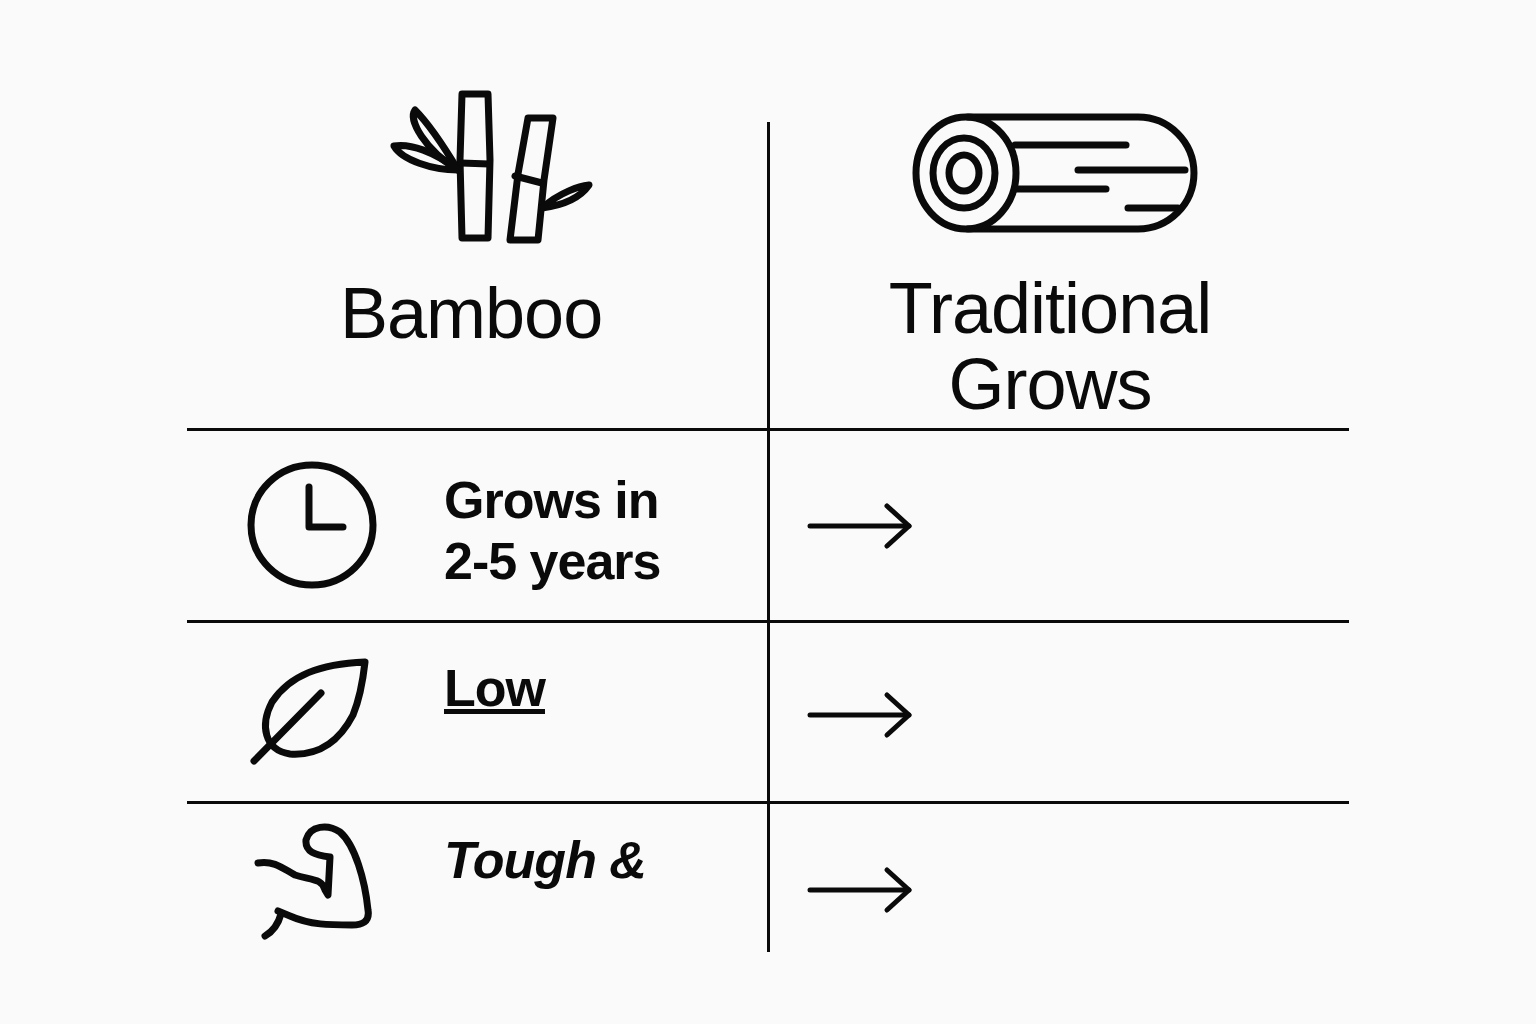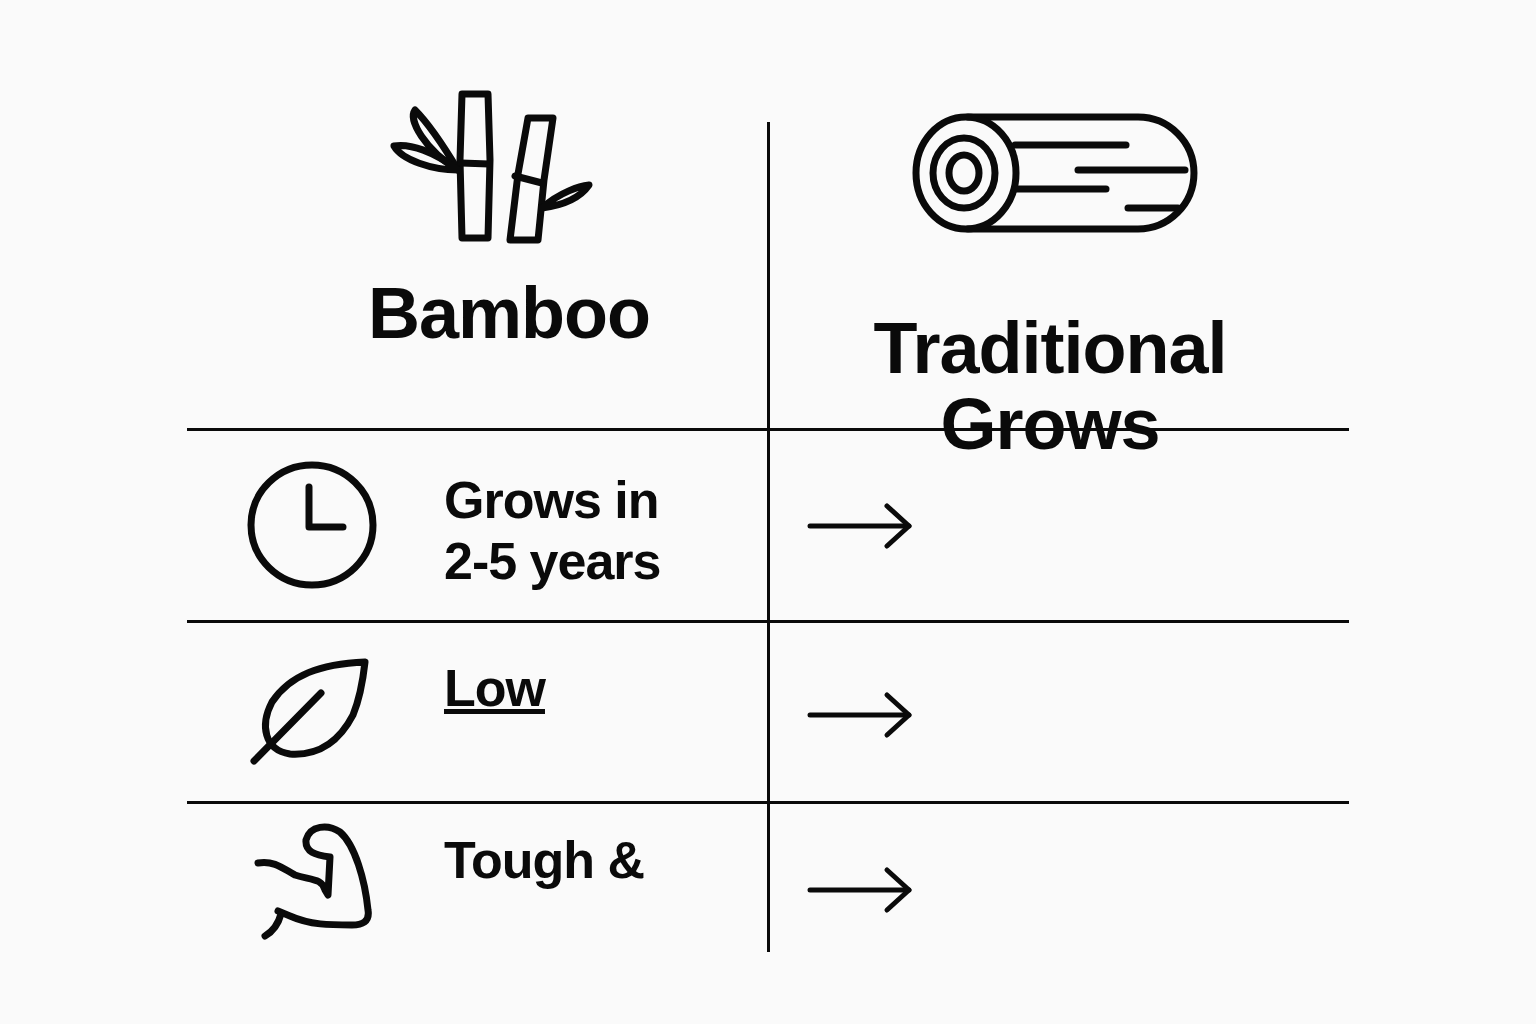--- a/index.html
+++ b/index.html
@@ -3,42 +3,42 @@
   <meta charset="utf-8">
   <style>
     html, body { margin: 0; padding: 0; }
     body {
       width: 1536px; height: 1024px; background: #fafafa; position: relative; overflow: hidden;
       font-family: "Liberation Sans", "DejaVu Sans", sans-serif; color: #0a0a0a;
     }
     .abs { position: absolute; }
     .hline { position: absolute; left: 187px; width: 1162px; height: 3px; background: #0a0a0a; }
     .vline { position: absolute; left: 767px; top: 122px; width: 3px; height: 830px; background: #0a0a0a; }
-    .head-title { position: absolute; font-weight: 700; font-size: 72px; line-height: 76px; text-align: center; letter-spacing: -1px; margin-top: 40px; }
+    .head-title { position: absolute; font-weight: 400; font-size: 72px; line-height: 76px; text-align: center; letter-spacing: -1px; }
     .feat-text { position: absolute; left: 444px; font-weight: 700; font-size: 52px; line-height: 61px; letter-spacing: -1px; white-space: nowrap; }
     svg { overflow: visible; }
   </style>
 </head>
 <body>
 
 <div>
 
   <div class="abs" style="left:380px; top:80px; width:240px; height:180px;">
     <svg width="230" height="170" viewBox="0 0 230 170" style="position:absolute;left:0;top:0;">
       <g fill="none" stroke="#0a0a0a" stroke-width="7" stroke-linejoin="round" stroke-linecap="round">
         <path d="M82 14 L108 14 L110 80 L108 158 L82 158 L80 80 Z"></path>
         <line x1="81" y1="83" x2="109" y2="84"></line>
         <path d="M148 38 L173 38 L164 100 L158 160 L130 160 L138 94 Z"></path>
         <line x1="135" y1="96" x2="162" y2="103"></line>
         <path d="M78 90 C60 60 45 40 35 30 C28 40 45 70 78 90"></path>
         <path d="M78 90 C55 72 30 63 14 66 C22 80 52 90 78 90"></path>
         <path d="M162 128 C180 112 200 106 209 105 C200 118 185 125 162 128"></path>
       </g>
     </svg>
-    <div style="position:absolute;left:-40px;top:195px;width:310px;text-align:right;font-weight:700;font-size:72px;line-height:76px;letter-spacing:-1px;">Bamboo</div>
+    <div style="position:absolute;left:-40px;top:195px;width:310px;text-align:left;font-weight:400;font-size:72px;line-height:76px;letter-spacing:-1px;">Bamboo</div>
   </div>
 
   <div class="abs" style="left:900px; top:100px; width:300px; height:330px;">
     <svg width="300" height="140" viewBox="0 0 300 140" style="position:absolute;left:0;top:0;">
       <g fill="none" stroke="#0a0a0a" stroke-width="7" stroke-linecap="round">
         <path d="M68 17 L238 17 A48 48 0 0 1 238 129 L68 129"></path>
         <ellipse cx="66" cy="73" rx="50" ry="56"></ellipse>
         <ellipse cx="64" cy="73" rx="31" ry="35"></ellipse>
         <ellipse cx="64" cy="73" rx="15" ry="18"></ellipse>
         <line x1="115" y1="45" x2="226" y2="45"></line>
@@ -95,21 +95,21 @@
     </svg>
   </div>
 
   <div>
     <svg class="abs" width="150" height="140" viewBox="0 0 150 140" style="left:240px; top:810px;">
       <g fill="none" stroke="#0a0a0a" stroke-width="7" stroke-linecap="round" stroke-linejoin="round">
         <path d="M18 53 C35 50 45 60 55 65 C70 70 82 68 85 80 L88 85 L90 47 C75 45 65 42 66 30 C70 15 88 14 100 22 C115 35 125 70 128 100 C130 112 122 115 112 115 C90 115 70 115 50 106 L38 101"></path>
         <path d="M41 104 C38 115 32 122 25 126"></path>
       </g>
     </svg>
-    <div class="feat-text" style="top:830px;">
+    <div class="feat-text" style="top:830px;font-style:italic;">
       <div>Tough &amp;</div>
     </div>
     <svg class="abs" width="110" height="50" viewBox="0 0 110 50" style="left:805px; top:866px;">
       <g fill="none" stroke="#0a0a0a" stroke-width="5" stroke-linecap="round" stroke-linejoin="round">
         <line x1="5" y1="24" x2="104" y2="24"></line>
         <polyline points="82,4 104,24 82,44"></polyline>
       </g>
     </svg>
   </div>
 

